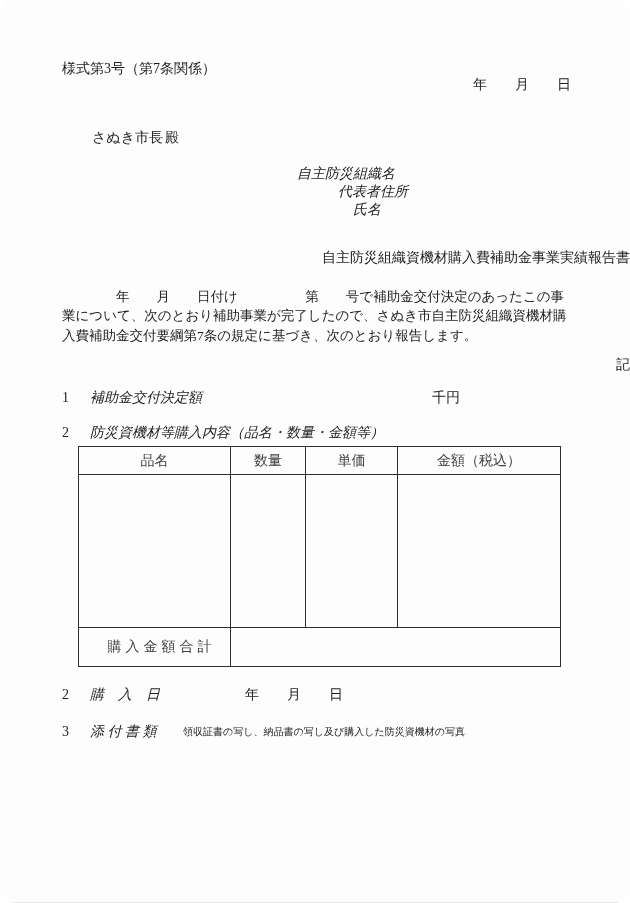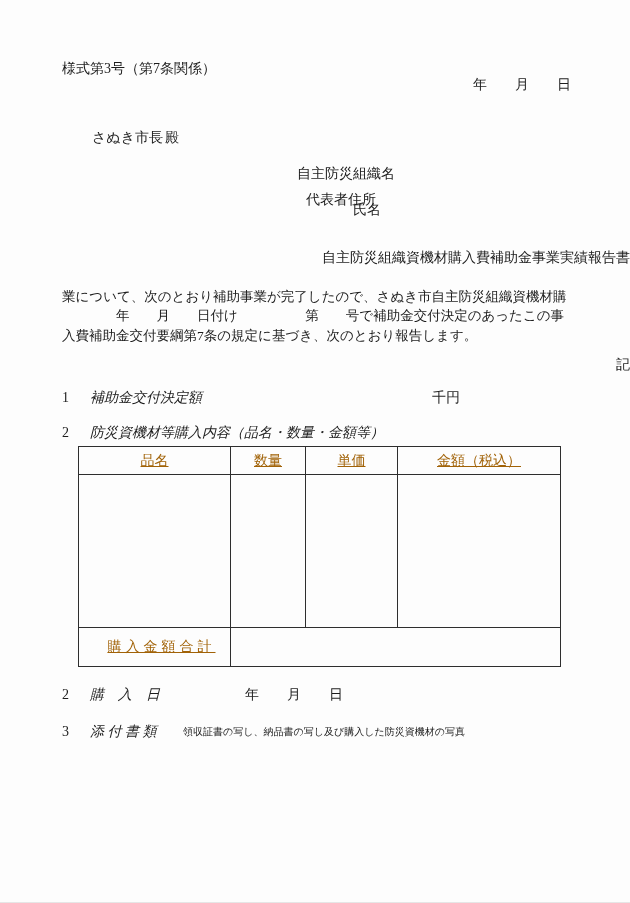--- a/index.html
+++ b/index.html
@@ -10,57 +10,57 @@
   .page {
     position: relative;
     width: 630px;
     height: 903px;
     background: #fdfdfd;
     color: #1c1c1c;
     font-family: "Liberation Serif", "DejaVu Serif", serif;
     font-size: 14px;
     line-height: 14px;
     overflow: hidden;
+    border-radius: 15px;
   }
   .abs { position: absolute; white-space: pre; }
   .centered {
     position: absolute;
     left: 0;
     width: 100%;
     text-align: right;
     white-space: pre;
   }
   .para {
     position: absolute;
     left: 62px;
     top: 287px;
     width: 512px;
     font-size: 13.5px;
     line-height: 19.3px;
   }
   .para div { white-space: pre; }
-  .sender-line { position: absolute; white-space: pre; }
+  .sender-line { position: absolute; white-space: pre; font-style: italic; }
 
   .line { position: absolute; left: 62px; width: 512px; height: 16px; }
   .line .no    { position: absolute; left: 0; white-space: pre; }
   .line .lbl   { position: absolute; left: 28px; white-space: pre; font-style: italic; }
   .line .unit  { position: absolute; left: 370px; white-space: pre; font-family: Liberation Mono, monospace; }
   .line .val-d { position: absolute; left: 183px; white-space: pre; }
   .line .val-a { position: absolute; left: 121px; white-space: pre; font-size: 10px; }
 
   table.purchase-table {
     position: absolute;
     left: 78px;
     top: 446px;
     width: 482px;
     border-collapse: collapse;
     table-layout: fixed;
     font-size: 14px;
-    color: #a16207;
-    text-decoration: underline;
+    color: #404040;
   }
   table.purchase-table th,
   table.purchase-table td {
     border: 1px solid #2e2e2e;
     padding: 0;
     font-weight: normal;
     text-align: center;
     vertical-align: middle;
   }
   tr.header-row { height: 28px; }
@@ -85,28 +85,28 @@
   <div class="abs" style="left:62px; top:62px;">様式第3号（第7条関係）</div>
 
   <div class="abs" style="right:59px; top:78px;">年　　月　　日</div>
 
   <div class="abs" style="left:78px; top:131px; width:300px; height:16px;">
     <span class="abs" style="left:14px; top:0;">さぬき市長</span>
     <span class="abs" style="left:87px; top:0;">殿</span>
   </div>
 
   <div class="sender-line" style="left:297px; top:167px;">自主防災組織名</div>
-  <div class="sender-line" style="left:306px; top:185px;margin-top:8px;">代表者住所</div>
+  <div class="sender-line" style="left:338px; top:185px;">代表者住所</div>
   <div class="sender-line" style="left:353px; top:203px;">氏名</div>
 
   <div class="centered" style="top:251px;">自主防災組織資機材購入費補助金事業実績報告書</div>
 
   <div class="para">
+    <div>　　　　年　　月　　日付け　　　　　第　　号で補助金交付決定のあったこの事</div>
     <div>業について、次のとおり補助事業が完了したので、さぬき市自主防災組織資機材購</div>
-    <div>　　　　年　　月　　日付け　　　　　第　　号で補助金交付決定のあったこの事</div>
     <div>入費補助金交付要綱第7条の規定に基づき、次のとおり報告します。</div>
   </div>
 
   <div class="centered" style="top:358px;">記</div>
 
   <div class="line" style="top:391px;">
     <span class="no">1</span>
     <span class="lbl">補助金交付決定額</span>
     <span class="unit">千円</span>
   </div>

